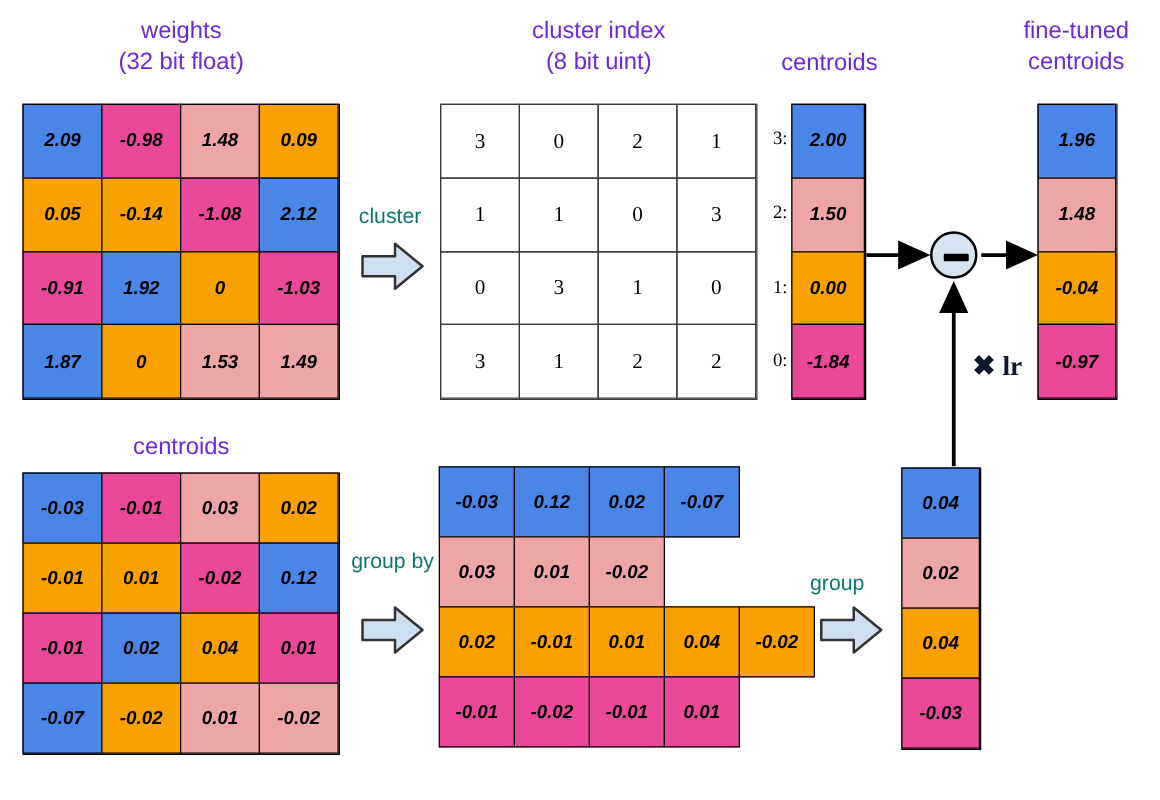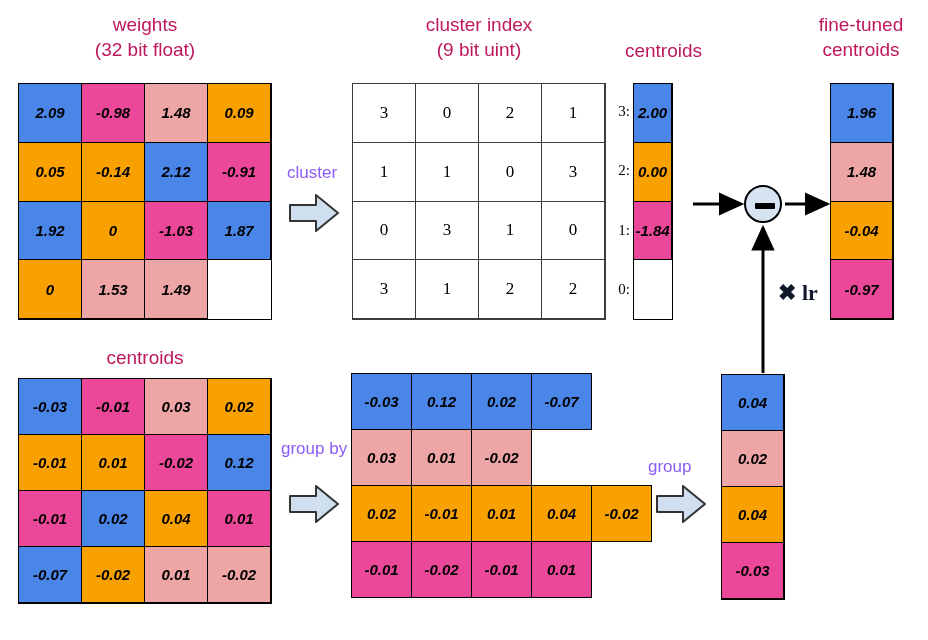--- a/index.html
+++ b/index.html
@@ -8,21 +8,21 @@
     background:#ffffff;
     font-family:"Liberation Sans", sans-serif;
     overflow:hidden;
   }
   #stage{position:relative;width:928px;height:640px;}
 
   .caption{
     position:absolute;
     font-family:"Liberation Sans", sans-serif;
     font-size:19px;
-    color:#be185d;
+    color:#6d28d9;
     text-align:center;
     line-height:25px;
     white-space:nowrap;
   }
 
   
   .grid{
     position:absolute;
     display:grid;
     border:1px solid #000;
@@ -99,37 +99,37 @@
     font-weight:bold;
     font-size:22px;
     color:#0f172a;
     white-space:nowrap;
   }
 
   .steplabel{
     position:absolute;
     font-family:"Liberation Sans", sans-serif;
     font-size:17px;
-    color:#8b5cf6;
+    color:#0f766e;
     white-space:nowrap;
   }
 </style>
 </head>
 <body>
 
 <div id="stage">
 
   <div class="caption" style="left:18px;top:12px;width:254px;">
     <div>weights</div>
     <div>(32 bit float)</div>
   </div>
 
   <div class="caption" style="left:352px;top:12px;width:254px;">
     <div>cluster index</div>
-    <div>(9 bit uint)</div>
+    <div>(8 bit uint)</div>
   </div>
 
   <div class="caption" style="left:601px;top:38px;width:125px;">
     <div>centroids</div>
   </div>
 
   <div class="caption" style="left:796px;top:12px;width:130px;">
     <div>fine-tuned</div>
     <div>centroids</div>
   </div>
@@ -139,20 +139,21 @@
   </div>
 
   <div class="grid" id="weights-grid" style="left:18px;top:83px;width:254px;height:237px;
               grid-template-columns:repeat(4,1fr);grid-template-rows:repeat(4,1fr);">
       <div class="cell c-blue">2.09</div>
       <div class="cell c-green">-0.98</div>
       <div class="cell c-pink">1.48</div>
       <div class="cell c-orange">0.09</div>
       <div class="cell c-orange">0.05</div>
       <div class="cell c-orange">-0.14</div>
+      <div class="cell c-green">-1.08</div>
       <div class="cell c-blue">2.12</div>
       <div class="cell c-green">-0.91</div>
       <div class="cell c-blue">1.92</div>
       <div class="cell c-orange">0</div>
       <div class="cell c-green">-1.03</div>
       <div class="cell c-blue">1.87</div>
       <div class="cell c-orange">0</div>
       <div class="cell c-pink">1.53</div>
       <div class="cell c-pink">1.49</div>
     </div>
@@ -176,23 +177,24 @@
       <div class="tcell">2</div>
       <div class="tcell">2</div>
     </div>
 
   <div id="centroid-index-labels">
       <div class="idxlabel" style="left: 608px; width: 22px; top: 103px;">3:</div>
       <div class="idxlabel" style="left: 608px; width: 22px; top: 162.25px;">2:</div>
       <div class="idxlabel" style="left: 608px; width: 22px; top: 221.5px;">1:</div>
       <div class="idxlabel" style="left: 608px; width: 22px; top: 280.75px;">0:</div>
     </div>
-  <div class="grid" id="centroids-grid" style="left:633px;top:83px;width:40px;height:237px;
+  <div class="grid" id="centroids-grid" style="left:633px;top:83px;width:60px;height:237px;
               grid-template-columns:1fr;grid-template-rows:repeat(4,1fr);">
       <div class="cell c-blue">2.00</div>
+      <div class="cell c-pink">1.50</div>
       <div class="cell c-orange">0.00</div>
       <div class="cell c-green">-1.84</div>
     </div>
 
   <div class="grid" id="fine-tuned-grid" style="left:830px;top:83px;width:64px;height:237px;
               grid-template-columns:1fr;grid-template-rows:repeat(4,1fr);">
       <div class="cell c-blue">1.96</div>
       <div class="cell c-pink">1.48</div>
       <div class="cell c-orange">-0.04</div>
       <div class="cell c-green">-0.97</div>

